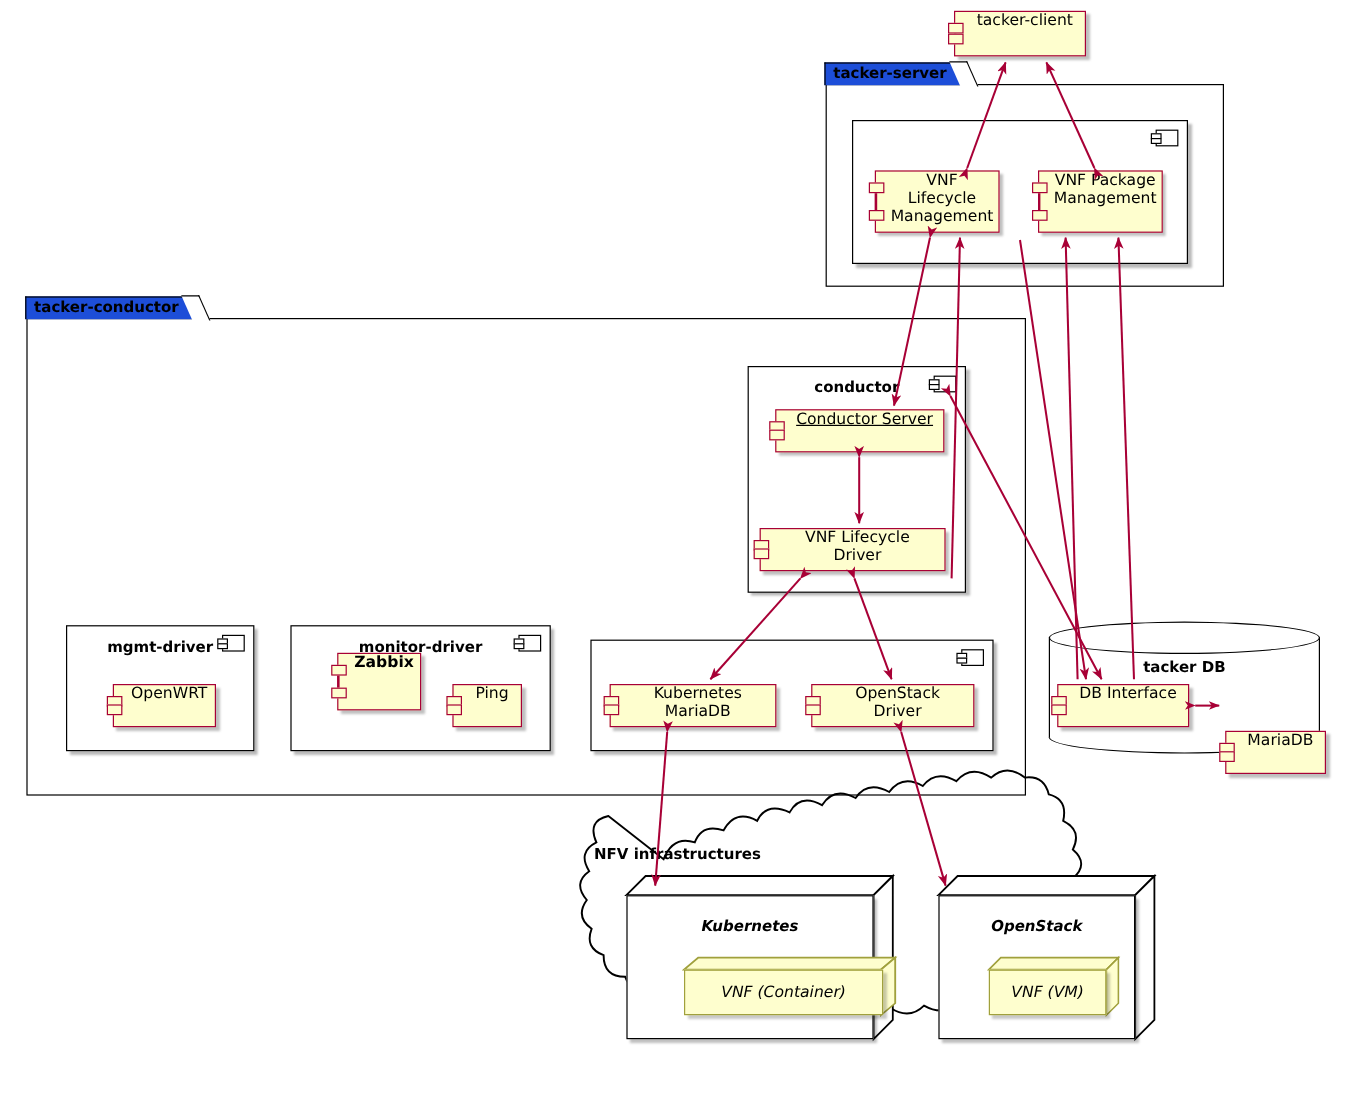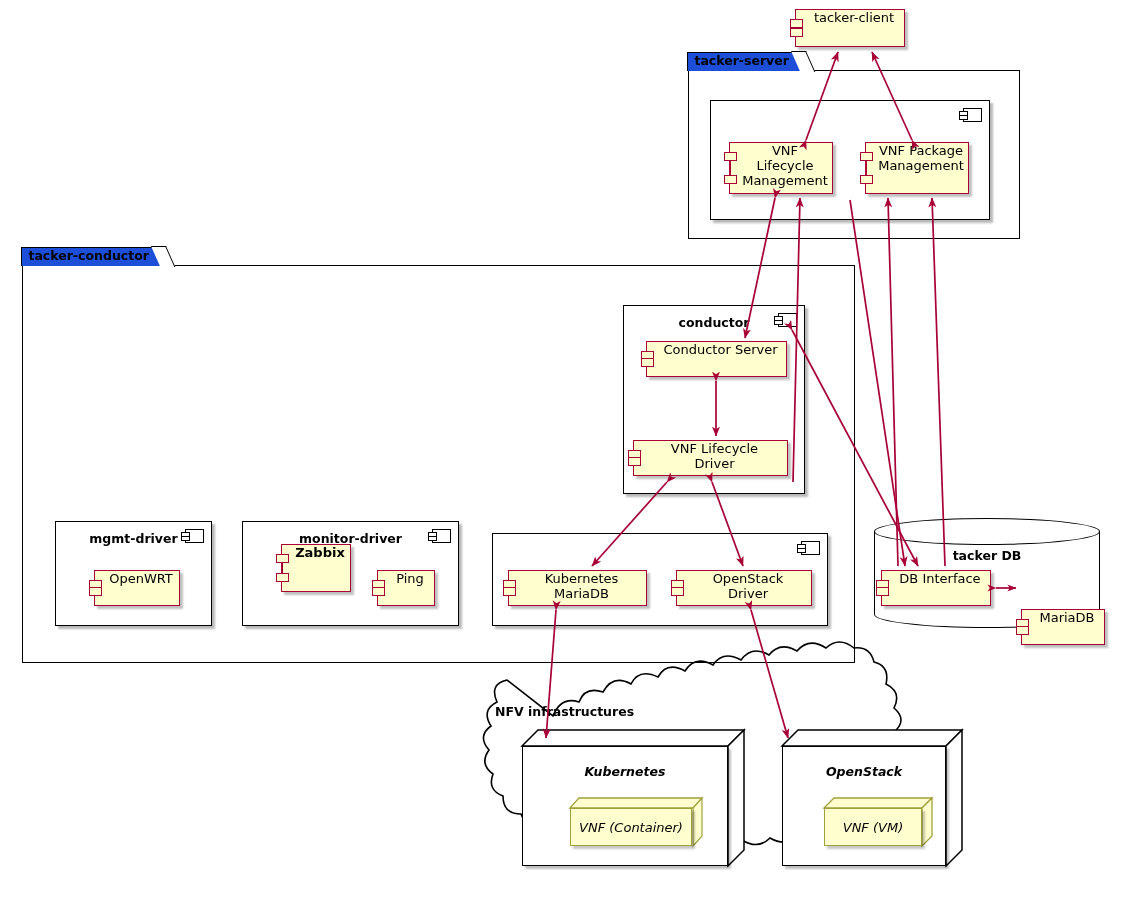--- a/index.html
+++ b/index.html
@@ -76,21 +76,21 @@
     <div class="ctitle">NFV infrastructures</div>
   </div>
 
   <div class="node3d" style="left:522px;top:730px;width:222px;height:136px;">
     <svg class="iso" viewBox="0 0 222 136" preserveAspectRatio="none">
       <polygon points="0,16 16,0 222,0 206,16" fill="#FFFFFF" stroke="#000" stroke-width="1.5"></polygon>
       <polygon points="206,16 222,0 222,120 206,136" fill="#FFFFFF" stroke="#000" stroke-width="1.5"></polygon>
     </svg>
     <div class="face"></div>
     <div class="ntitle">Kubernetes</div>
-    <div class="vnf3d" style="left:48px;top:68px;width:132px;height:48px;">
+    <div class="vnf3d" style="left:48px;top:68px;width:176px;height:48px;">
       <svg class="iso" viewBox="0 0 148 48" preserveAspectRatio="none">
         <polygon points="0,10 10,0 148,0 138,10" fill="#FEFECE" stroke="#A0A03C" stroke-width="1.3"></polygon>
         <polygon points="138,10 148,0 148,38 138,48" fill="#FEFECE" stroke="#A0A03C" stroke-width="1.3"></polygon>
       </svg>
       <div class="face">
         <span>VNF (Container)</span>
       </div>
     </div>
   </div>
 
@@ -156,21 +156,21 @@
     </div>
   </div>
 
   <div class="cbox" style="left:623px;top:305px;width:180px;height:187px;">
     <div class="cbox-title">conductor</div>
     <div class="comp-stereo">
         <i class="a"></i>
         <i class="b"></i>
       </div>
   </div>
-  <div class="comp" style="left:646px;top:341px;width:141px;height:36px;">
+  <div class="comp" style="left:646px;top:341px;width:141px;height:36px;text-decoration:underline;">
     <span class="bar"></span>
     <span class="port t"></span>
     <span class="port b"></span>
     <span class="lbl">Conductor Server</span>
   </div>
   <div class="comp" style="left:633px;top:440px;width:155px;height:36px;">
     <span class="bar"></span>
     <span class="port t"></span>
     <span class="port b"></span>
     <span class="lbl">VNF Lifecycle Driver</span>

